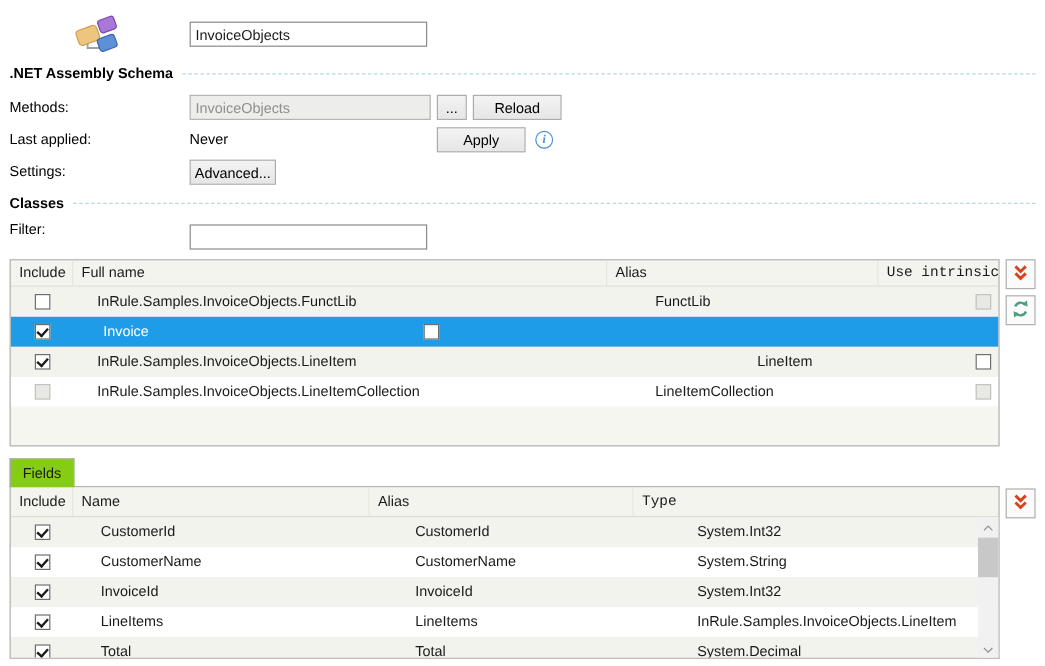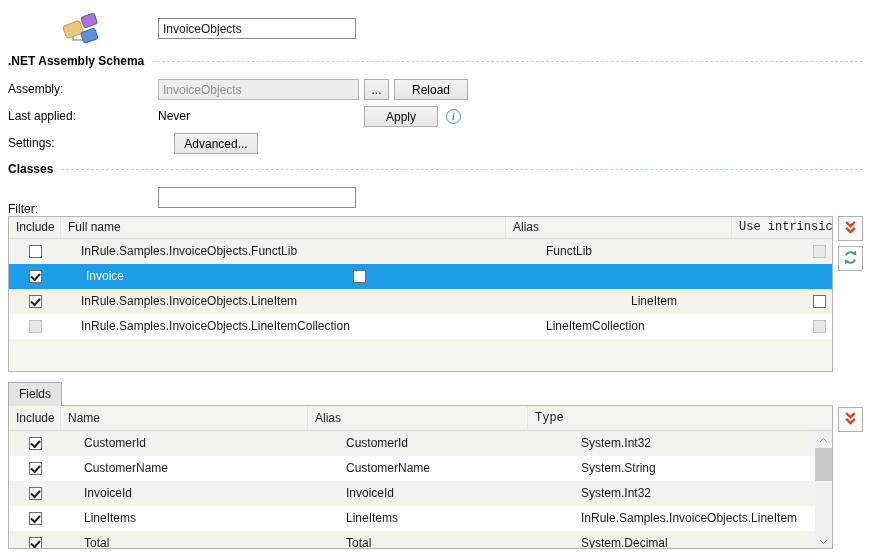--- a/index.html
+++ b/index.html
@@ -59,21 +59,21 @@
     content:""; position:absolute; left:1px; top:2px; width:7px; height:4px;
     border-left:2px solid #1c1c1c; border-bottom:2px solid #1c1c1c; transform:rotate(-48deg);
   }
   .cb.disabled { background:#e8e8e4; border-color:#c3c3bf; }
 
   
   .tab {
     position:absolute; background:#f0f0f0; border:1px solid #ababab; border-bottom:none;
     padding:2px 10px 0; height:21px; z-index:1;
   }
-  .tab.active { background:#e5e5e5; height:24px; padding-top:4px; z-index:3; }
+  .tab.active { background:#84cc16; height:24px; padding-top:4px; z-index:3; }
 
   
   .sbar { position:absolute; width:17px; background:#f1f1f1; display:flex; flex-direction:column; }
   .sbar-btn { height:15px; display:flex; align-items:center; justify-content:center; background:#f1f1f1; }
   .sbar-track { flex:1; position:relative; }
   .sbar-thumb { position:absolute; left:0; width:17px; background:#c8c8c8; }
 
   .form-label { position:absolute; color:#000; }
 </style>
 </head>
@@ -95,38 +95,38 @@
         </g>
     </svg>
   </div>
   <input class="txt abs" style="left: 158px; top: 18px;" value="InvoiceObjects">
 
   <div class="sec abs" style="top:54px;">
     <span class="sec-title">.NET Assembly Schema</span>
     <span class="sec-rule"></span>
   </div>
 
-  <div class="form-label" style="left:8px; top:82px;">Assembly:</div>
+  <div class="form-label" style="left:8px; top:82px;">Methods:</div>
   <input class="txt disabled abs" style="left: 158px; top: 79px; width: 201px;" disabled="" value="InvoiceObjects">
   <button class="win-btn" style="left:364px; top:79px; width:25px;">...</button>
   <button class="win-btn" style="left:394px; top:79px; width:74px;">Reload</button>
 
   <div class="form-label" style="left:8px; top:109px;">Last applied:</div>
   <div class="form-label" style="left:158px; top:109px;">Never</div>
   <button class="win-btn" style="left:364px; top:106px; width:74px;">Apply</button>
   <div class="abs info-badge" style="left:446px; top:109px;">i</div>
 
   <div class="form-label" style="left:8px; top:136px;">Settings:</div>
-  <button class="win-btn" style="left:158px; top:133px; width:84px;margin-left:16px;">Advanced...</button>
+  <button class="win-btn" style="left:158px; top:133px; width:72px;">Advanced...</button>
 
   <div class="sec abs" style="top:162px;text-align:center;">
     <span class="sec-title">Classes</span>
     <span class="sec-rule"></span>
   </div>
-  <div class="form-label" style="left:8px; top:202px;">Filter:</div>
+  <div class="form-label" style="left:8px; top:184px;">Filter:</div>
   <input class="txt abs" style="left: 158px; top: 187px;" value="">
 
   <div class="tbl" style="left:8px; top:216px; width:825px; height:156px; display:flex; flex-direction:column;">
     <div class="tbl-hdr" style="height:22px; line-height:21px;">
       <div class="hdr-cell" style="width:52px;">Include</div>
       <div class="hdr-cell" style="width:445px;">Full name</div>
       <div class="hdr-cell" style="width:226px;">Alias</div>
       <div class="hdr-cell" style="flex:1;">Use intrinsic</div>
     </div>
 

